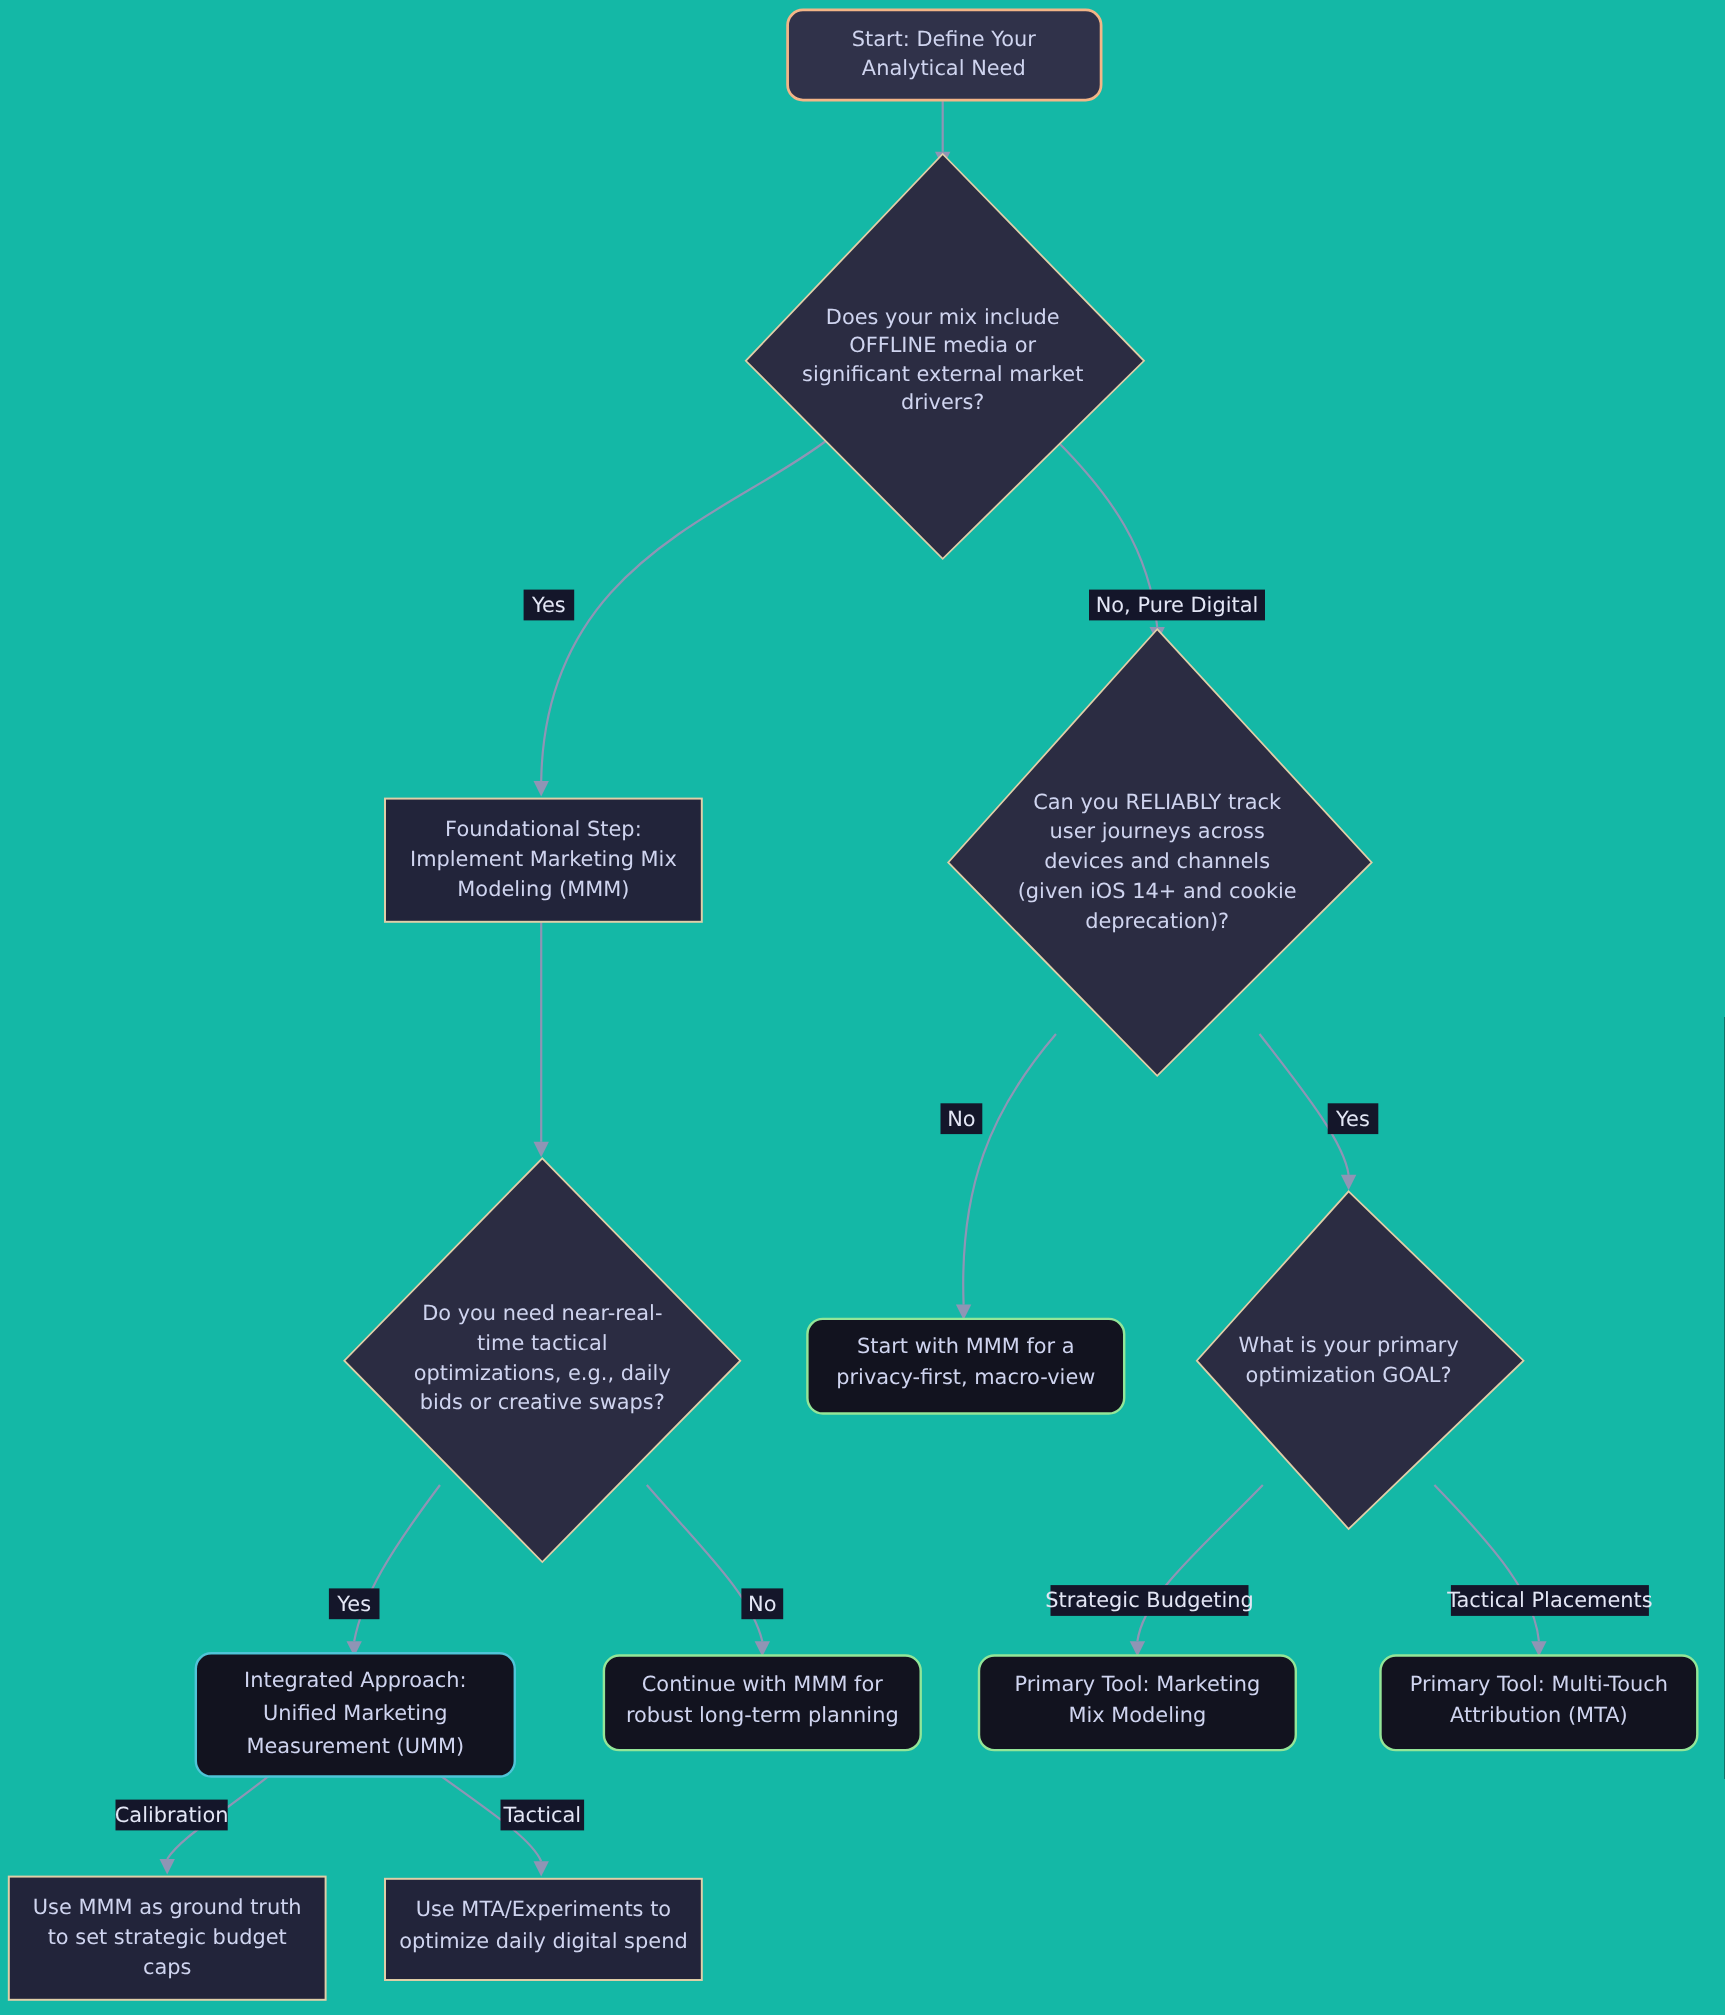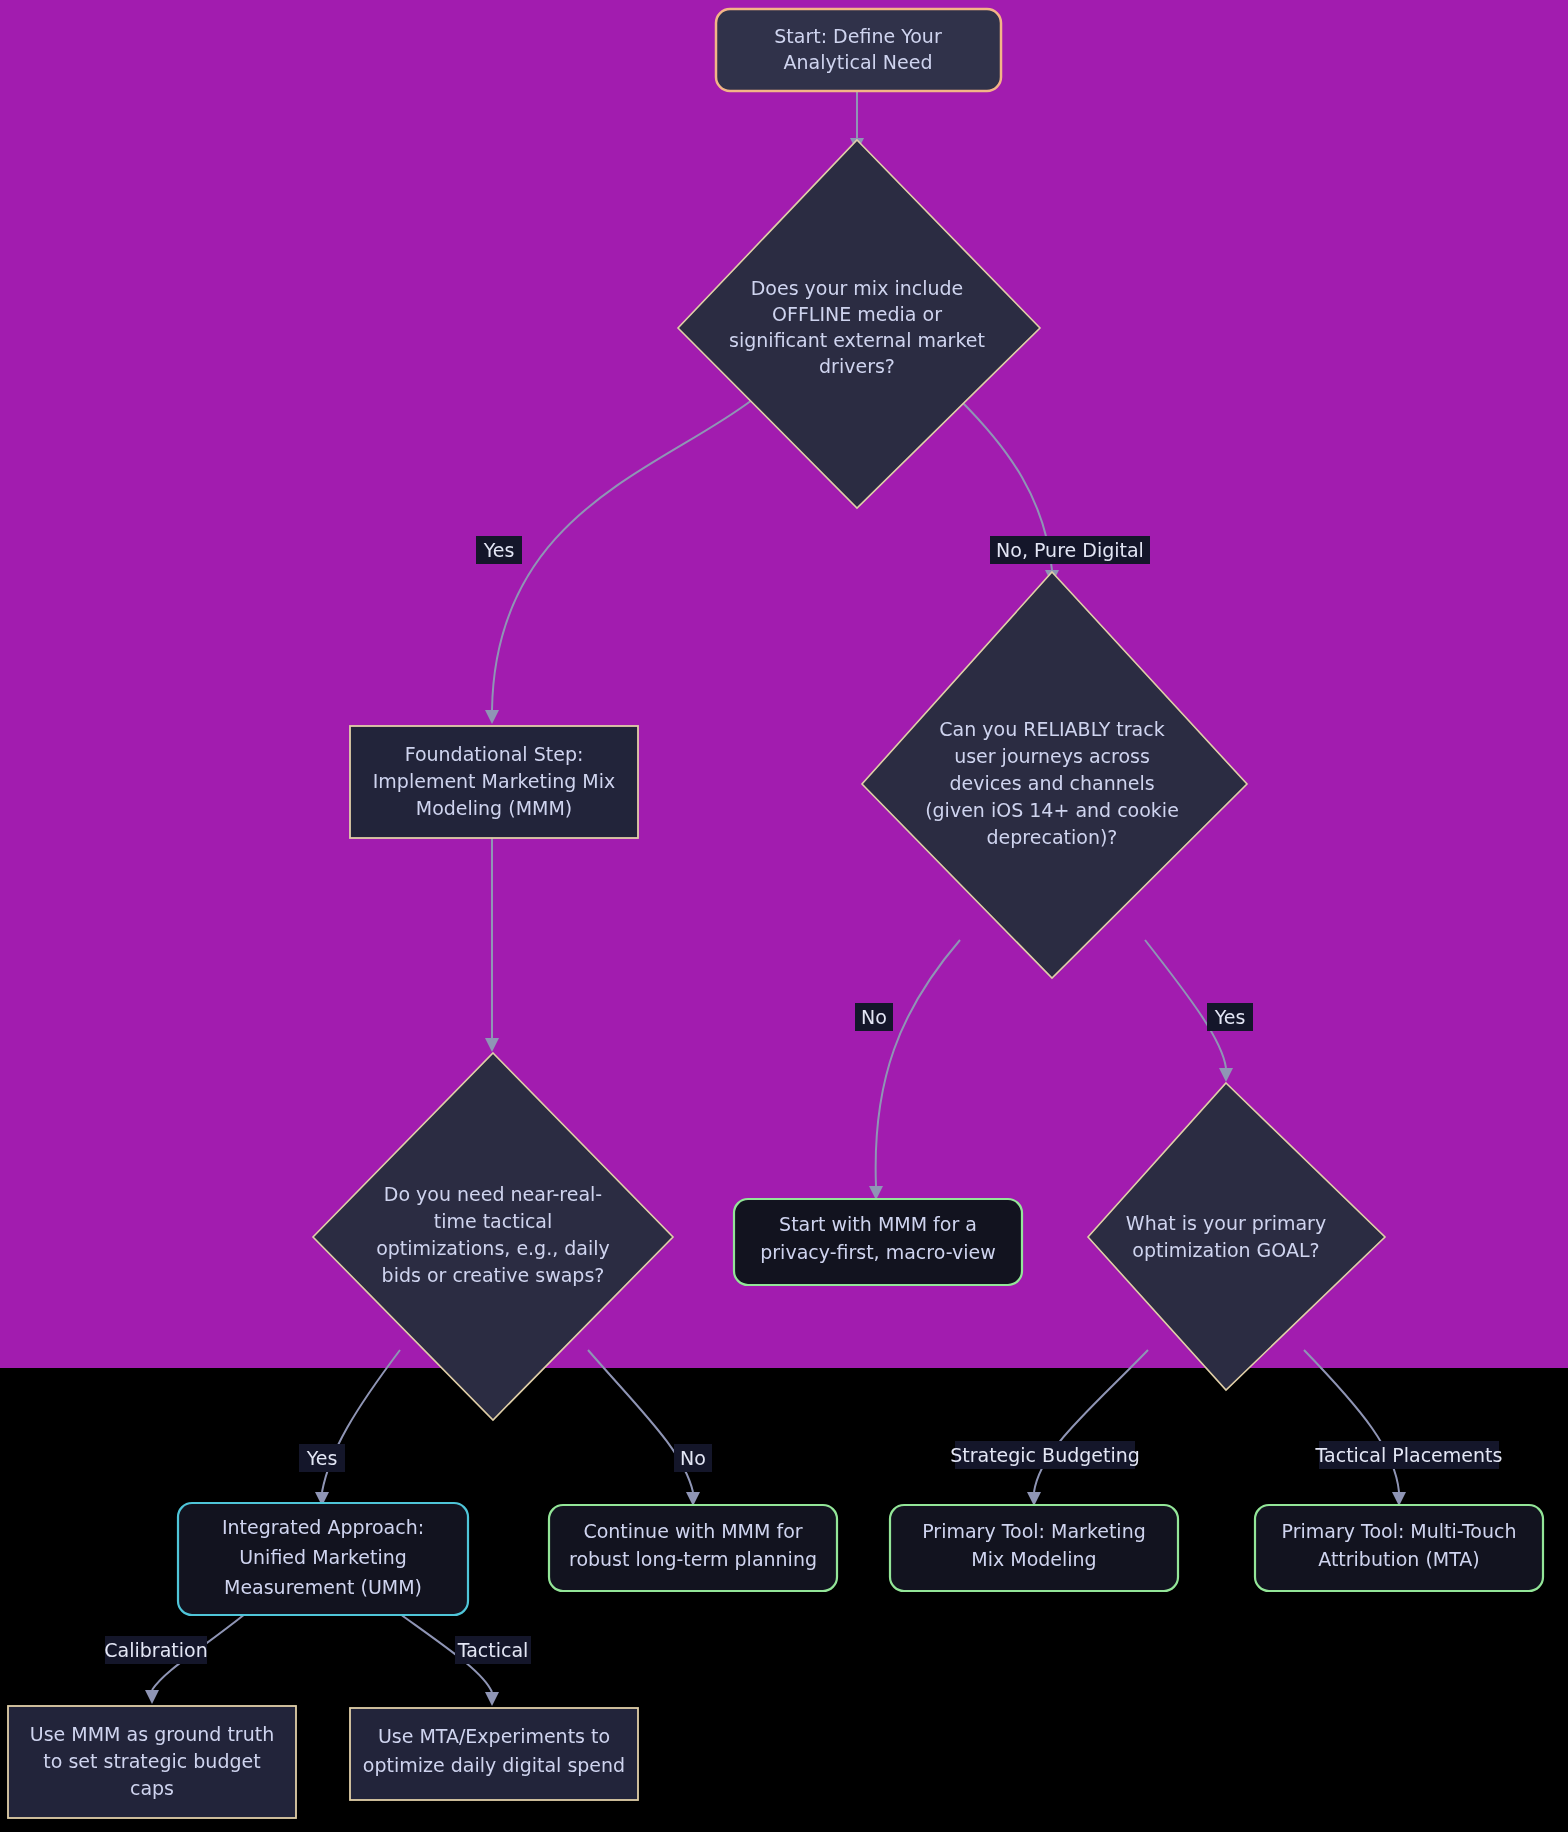--- a/index.html
+++ b/index.html
@@ -9,22 +9,22 @@
   }
   body {
     width: 1568px;
     height: 1832px;
     overflow: hidden;
     font-family: "DejaVu Sans", "Liberation Sans", sans-serif;
   }
   #flow-root {
     position: relative;
     width: 1568px;
-    height: 1368px;
-    background: #a21caf;
+    height: 1832px;
+    background: #14b8a6;
   }
   svg#flow-svg {
     position: absolute;
     top: 0; left: 0;
     width: 1568px;
     height: 1832px;
     display: block;
   }
   .node-text {
     fill: #cfd4ef;

